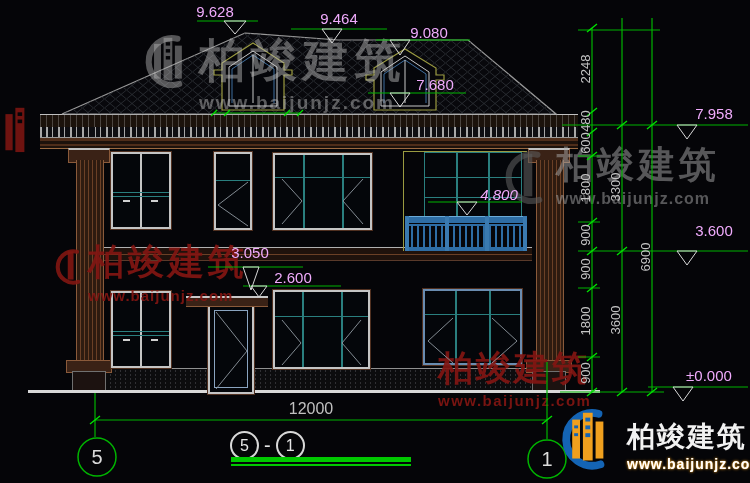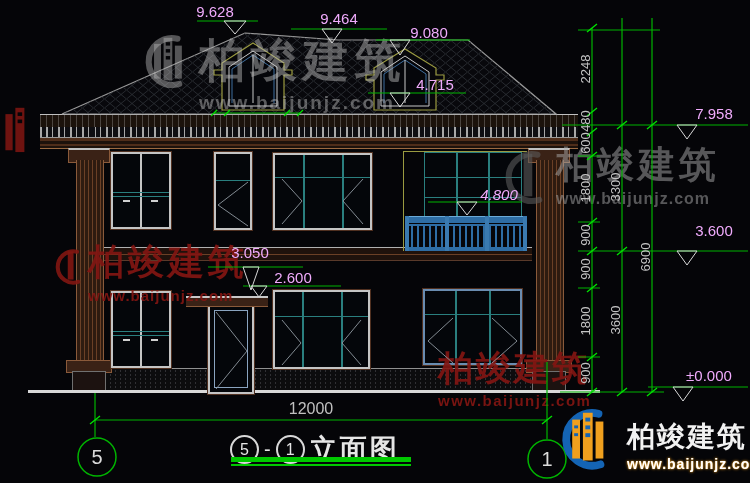--- a/index.html
+++ b/index.html
@@ -241,21 +241,21 @@
              M390,93 L410,93 L400,107 Z M457,202 L477,202 L467,215 Z
              M243,267 L259,267 L251,290 Z M251,286 L267,286 L259,297 Z
              M677,125 L697,125 L687,139 Z M677,251 L697,251 L687,265 Z M673,387 L693,387 L683,401 Z" fill="none" stroke="#d8d8d8" stroke-width="1"></path>
     <circle cx="97" cy="457" r="19" fill="none" stroke="#00b400" stroke-width="1.5"></circle>
     <circle cx="547" cy="459" r="19" fill="none" stroke="#00b400" stroke-width="1.5"></circle>
   </svg>
 
   <div class="lvl" style="left:180px;top:3px;z-index:40;">9.628</div>
   <div class="lvl" style="left:304px;top:10px;z-index:40;">9.464</div>
   <div class="lvl" style="left:394px;top:24px;z-index:40;">9.080</div>
-  <div class="lvl" style="left:400px;top:76px;z-index:40;">4.715</div>
+  <div class="lvl" style="left:400px;top:76px;z-index:40;">7.680</div>
   <div class="lvl" style="left:464px;top:186px;z-index:40;font-style:italic;">4.800</div>
   <div class="lvl" style="left:215px;top:244px;z-index:40;">3.050</div>
   <div class="lvl" style="left:258px;top:269px;z-index:40;">2.600</div>
   <div class="lvl" style="left:679px;top:105px;z-index:40;">7.958</div>
   <div class="lvl" style="left:679px;top:222px;z-index:40;">3.600</div>
   <div class="lvl" style="left:670px;top:367px;width:78px;z-index:40;">±0.000</div>
 
   <div class="vd" style="left:554px;top:62px;z-index:40;">2248</div>
   <div class="vd" style="left:554px;top:114px;z-index:40;">480</div>
   <div class="vd" style="left:554px;top:136px;z-index:40;">600</div>
@@ -269,21 +269,20 @@
   <div class="vd" style="left:614px;top:250px;z-index:40;">6900</div>
 
   <div class="abs" style="left:271px;top:400px;width:80px;text-align:center;font-size:16px;color:#c0c0c0;z-index:40;">12000</div>
   <div class="gnum" style="left:82px;top:446px;z-index:40;">5</div>
   <div class="gnum" style="left:532px;top:448px;z-index:40;">1</div>
 
   <div class="title-row" style="z-index:40;">
     <div class="bub">5</div>
     <div style="font-size:20px;">-</div>
     <div class="bub">1</div>
-    <div class="tname">立面图</div>
   </div>
   <div class="uline1" style="z-index:40;"></div>
   <div class="uline2" style="z-index:40;"></div>
 
   <div class="wm" style="left:541px;top:404px;z-index:50;">
     <svg width="78" height="74" viewBox="0 0 62 76" style="float:left;margin-right:8px;">
       <path d="M50,10 A27,27 0 1 0 52,62" fill="none" stroke="#1464b4" stroke-width="8" stroke-linecap="round"></path>
       <rect x="23" y="16" width="8" height="40" fill="#f0a01e"></rect>
       <rect x="34" y="9" width="10" height="49" fill="#f0a01e"></rect>
       <rect x="47" y="18" width="8" height="38" fill="#f0a01e"></rect>

